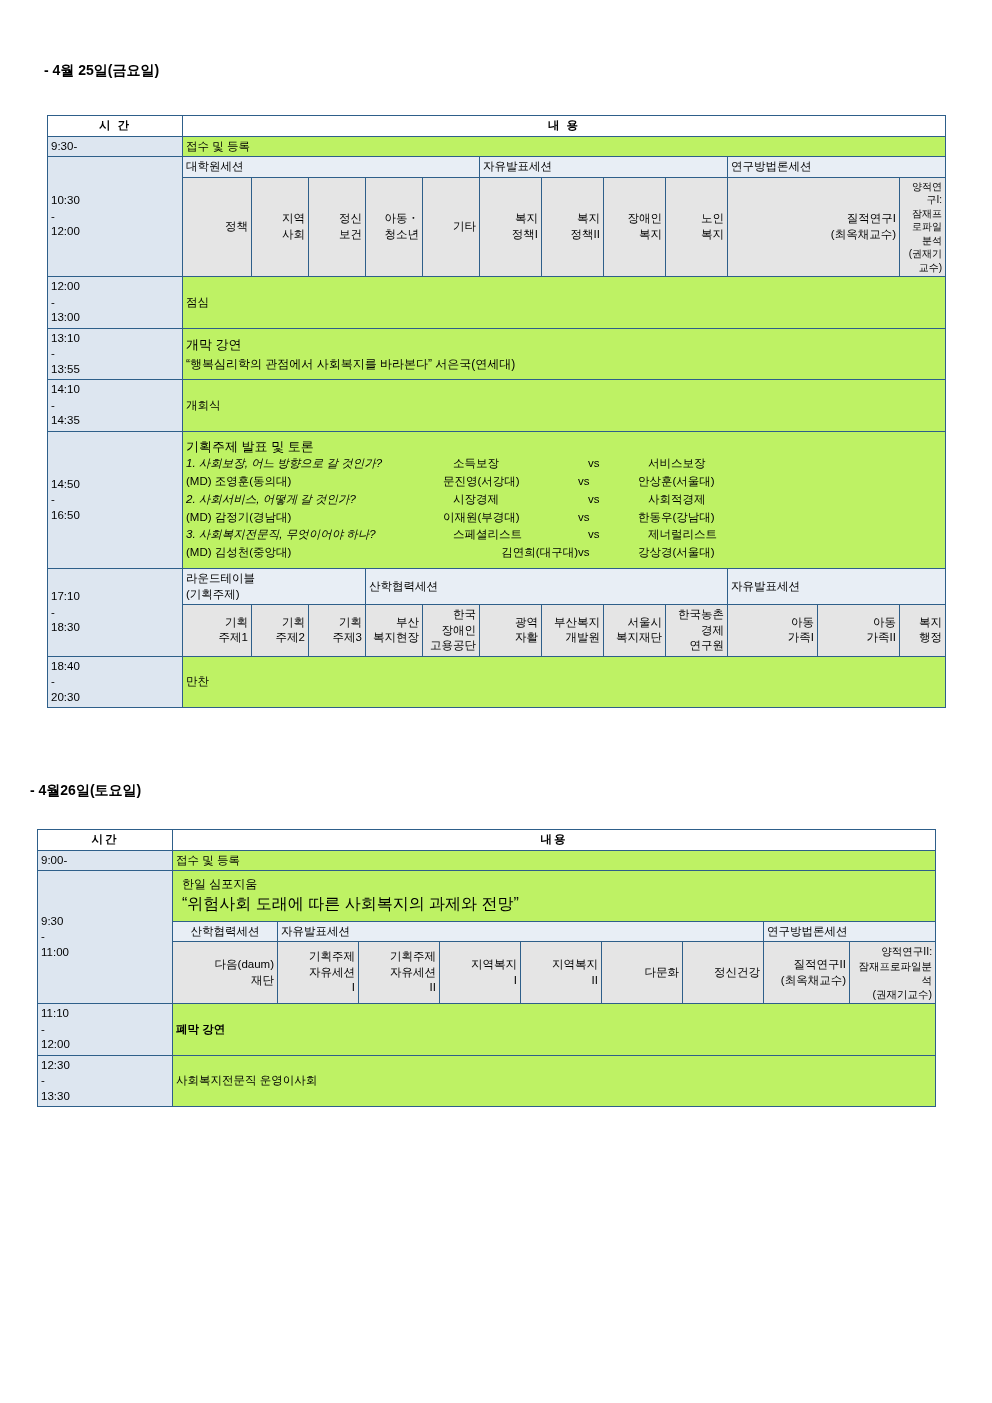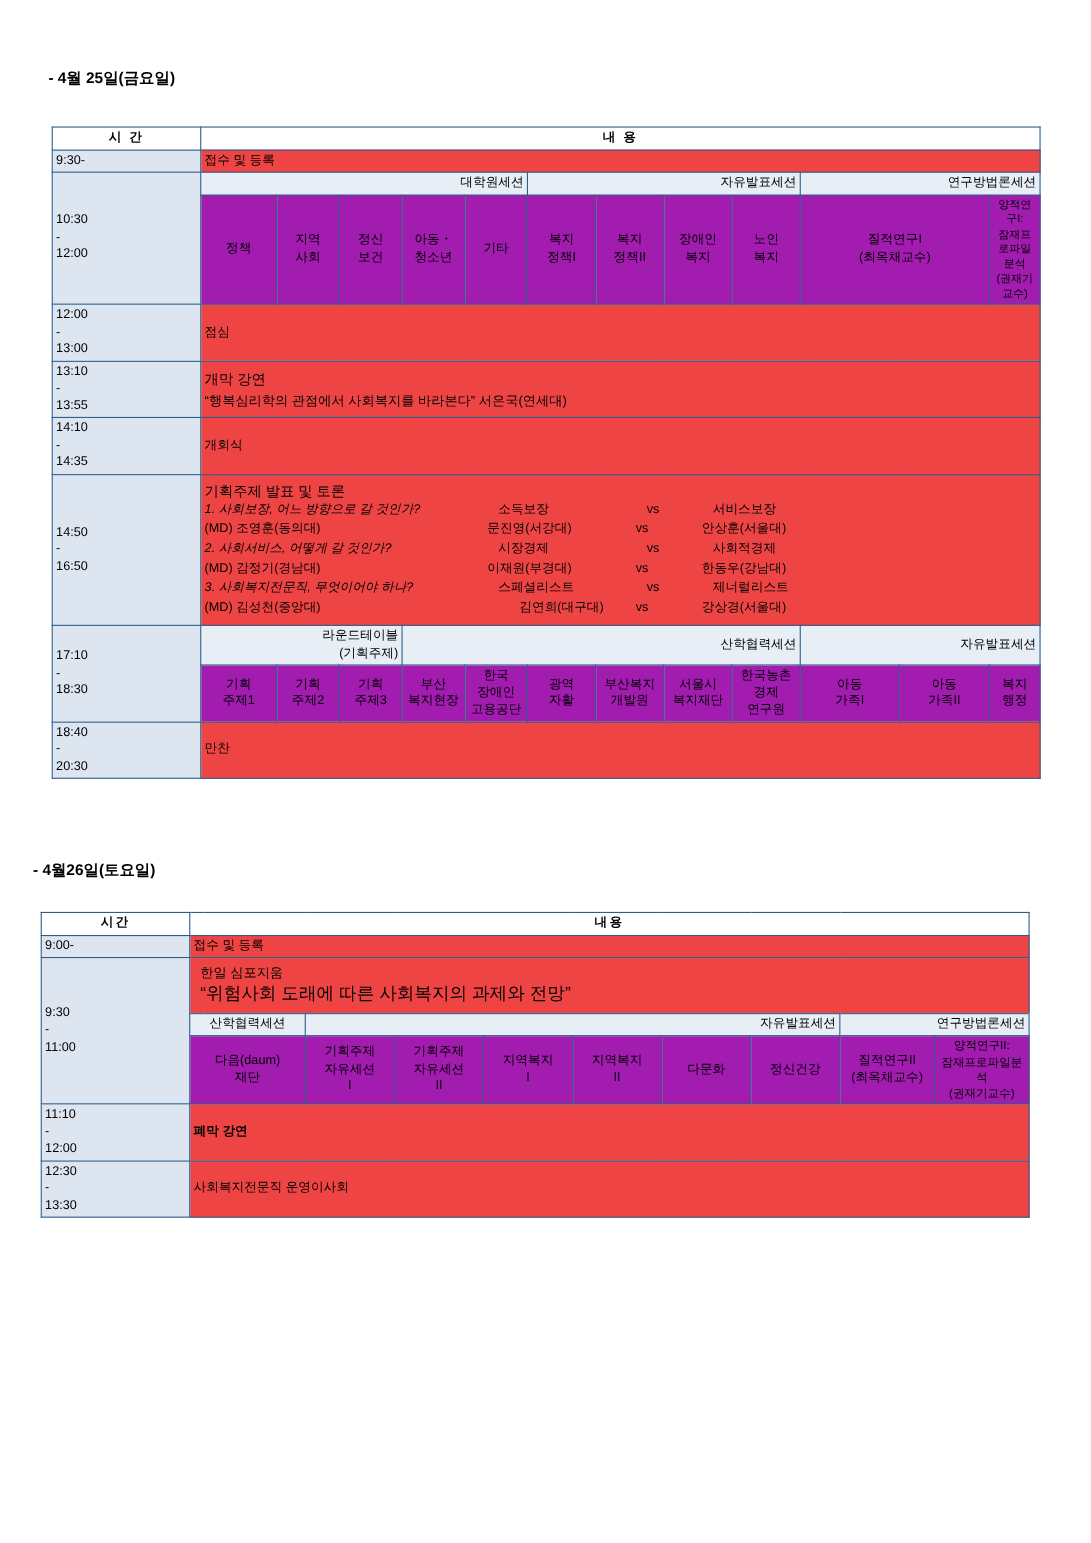--- a/index.html
+++ b/index.html
@@ -57,34 +57,34 @@
     padding: 5px 0;
   }
   .timecell {
     background: #dde6f0;
     font-size: 12px;
     white-space: pre-line;
     line-height: 1.45;
     border-left: none;
   }
   .contentcell {
-    background: #ef4444;
+    background: #bef264;
     padding-left: 8px;
     border-right: none;
   }
   .sub-head {
-    text-align: right;
+    text-align: left;
     background: #e8eef5;
     font-size: 11.5px;
     white-space: pre-line;
     padding: 4px 2px;
   }
   .sub-cell {
-    text-align: center;
-    background: #a21caf;
+    text-align: right;
+    background: #e5e5e5;
     font-size: 11px;
     white-space: pre-line;
     padding: 5px 1px;
     line-height: 1.3;
   }
   .no-left { border-left: none; }
   .no-right { border-right: none; }
   .panel-list {
     margin: 0;
     padding: 0;
@@ -248,21 +248,21 @@
                   <div class="row-flex">
             <span class="rf-a">3. 사회복지전문직, 무엇이어야 하나?</span>
             <span class="rf-b" style="text-align:left;padding-left:22px">스페셜리스트</span>
             <span class="rf-c">vs</span>
             <span class="rf-d">제너럴리스트</span>
           </div>
                 </li>
           <li>
                   <div class="row-flex">
             <span class="rf-a noital">   (MD) 김성천(중앙대)</span>
-            <span class="rf-b" style="text-align:center;padding-left:12px">김연희(대구대)</span>
+            <span class="rf-b" style="text-align:right;padding-left:12px">김연희(대구대)</span>
             <span class="rf-c">vs</span>
             <span class="rf-d">  강상경(서울대)</span>
           </div>
                 </li>
         </ul>
       </td>
     </tr>
 
     <tr>
       <td class="timecell" rowspan="2">17:10

